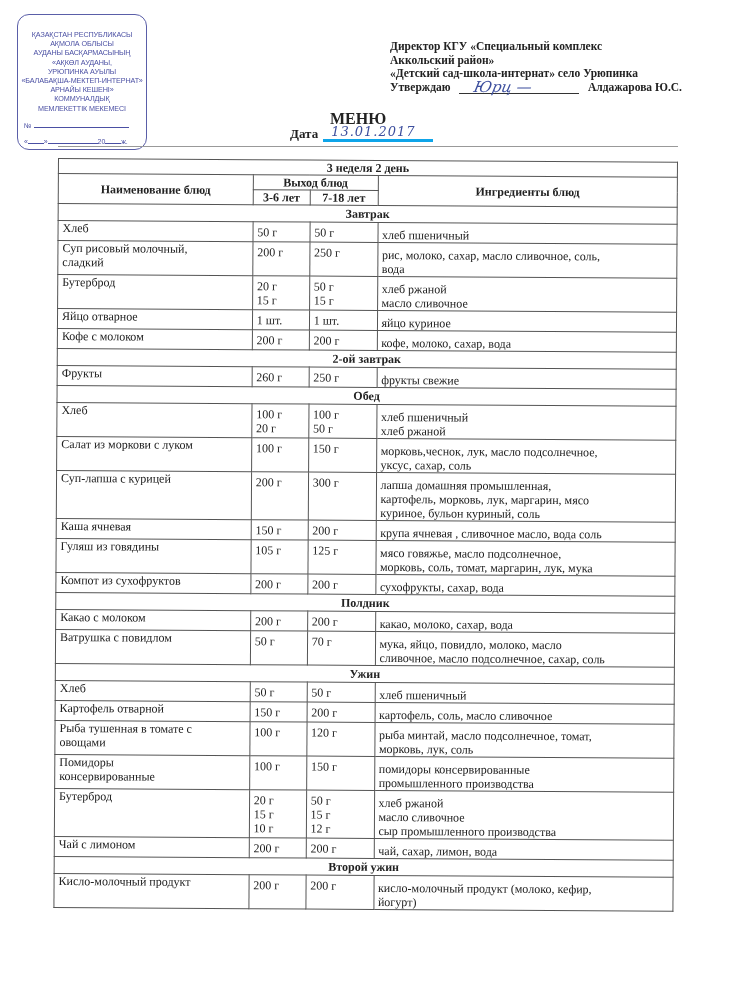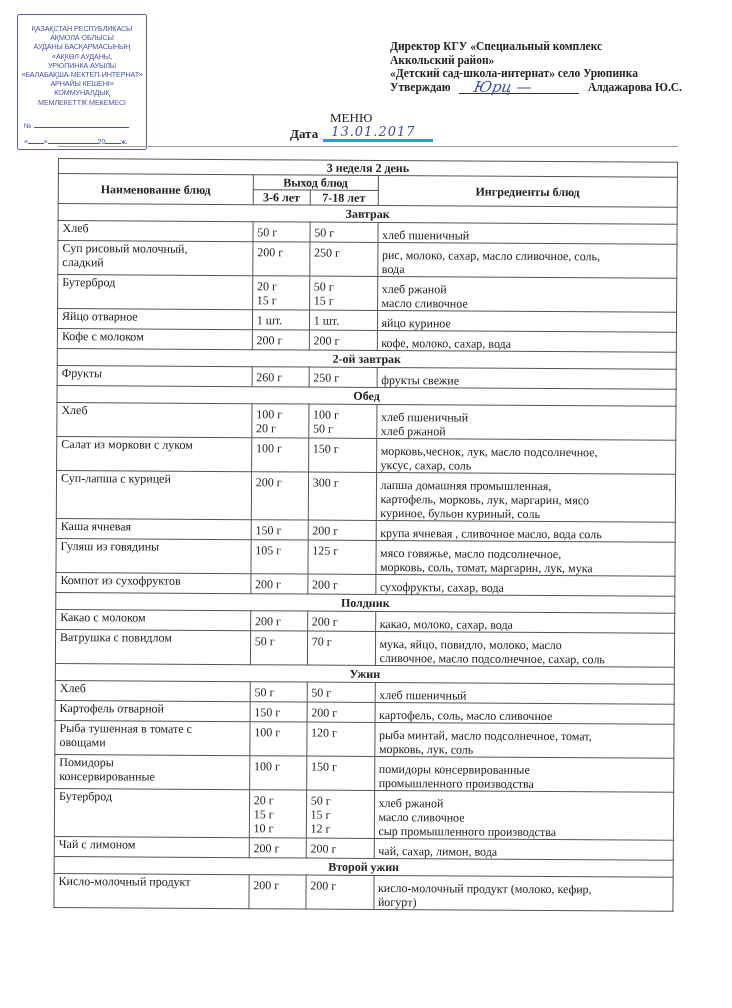--- a/index.html
+++ b/index.html
@@ -2,44 +2,44 @@
 <html><head>
 <meta charset="utf-8">
 <style>
   html, body { margin:0; padding:0; }
   body {
     width:732px; height:1008px; background:#ffffff; position:relative; overflow:hidden;
     font-family:"Liberation Serif", "DejaVu Serif", serif; color:#222;
   }
   .stamp {
     position:absolute; left:17px; top:14px; width:130px; height:136px;
-    border:1.5px solid #5a5ea8; border-radius:2px; color:#4a4fa3;
+    border:1.5px solid #5a5ea8; border-radius:12px; color:#4a4fa3;
     font-family:"Liberation Sans", "DejaVu Sans", sans-serif; font-size:7.2px;
-    text-align:center; line-height:9.2px; padding-top:9px; box-sizing:border-box;
+    text-align:center; line-height:9.2px; padding-top:15px; box-sizing:border-box;
     letter-spacing:-0.1px;
   }
   .stamp .ln { display:block; white-space:nowrap; }
   .stamp .reg { position:absolute; left:6px; right:6px; top:106px; text-align:left; font-size:7px; }
   .stamp .reg .line { display:inline-block; width:95px; border-bottom:1px solid #4a4fa3; margin-left:3px; }
   .stamp .dt { position:absolute; left:6px; right:4px; top:122px; text-align:left; font-size:7px; white-space:nowrap; }
   .stamp .dt .u { display:inline-block; border-bottom:1px solid #4a4fa3; }
 
   .approve {
     position:absolute; left:390px; top:40px; width:292px;
     font-weight:bold; font-size:11.5px; line-height:13.5px; text-align:left;
   }
   .approve .row { display:block; white-space:nowrap; }
   .approve .sign-row { display:flex; justify-content:space-between; align-items:flex-end; }
   .approve .sigline { display:inline-block; width:120px; border-bottom:1px solid #333; position:relative; height:12px; margin:0 2px; }
   .approve .sig {
     position:absolute; left:15px; bottom:-1px; font-family:"DejaVu Serif", serif; font-style:italic;
     font-weight:normal; color:#3d4f9e; font-size:15px; transform:skewX(-12deg);
   }
   .menu-title {
-    position:absolute; left:330px; top:110px; font-weight:normal; font-size:13px;
+    position:absolute; left:330px; top:110px; font-weight:bold; font-size:16px;
   }
   .date-row {
     position:absolute; left:290px; top:124px; font-weight:bold; font-size:13px; display:flex; align-items:flex-end;
   }
   .date-row .dline {
     display:inline-block; width:110px; border-bottom:3px solid #0ea5e9; margin-left:5px; position:relative; height:15px;
   }
   .date-row .dval {
     position:absolute; left:8px; bottom:0px; color:#3d4f9e; font-style:italic; font-weight:normal;
     font-family:"DejaVu Serif", serif; font-size:13px; letter-spacing:1px;

